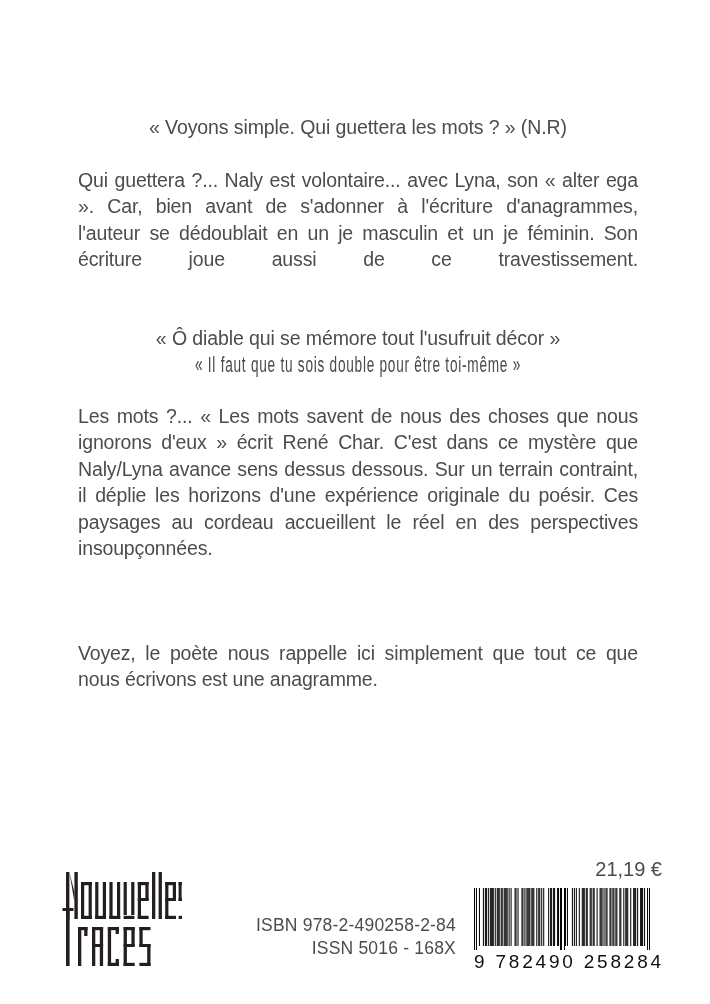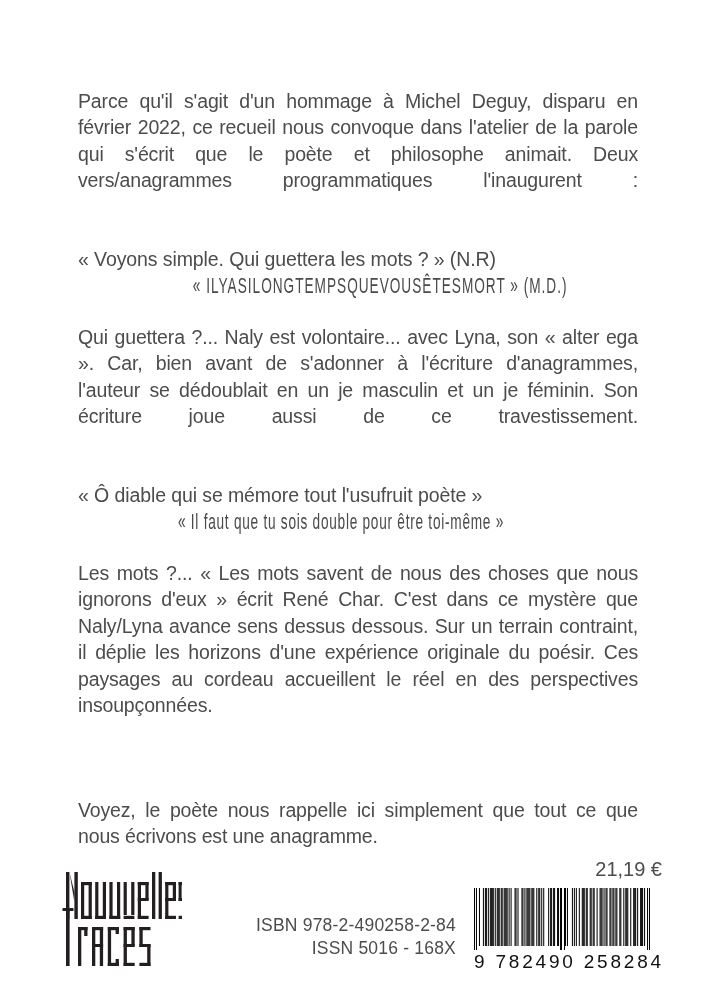--- a/index.html
+++ b/index.html
@@ -46,21 +46,21 @@
   p.body-para::after {
     content: "";
     display: inline-block;
     width: 100%;
   }
   p.body-para.no-justify-last::after { content: none; }
   .spacer-md { height: 26px; }
 
   
   .quote-block {
-    text-align: left;
+    text-align: center;
   }
   .quote-line {
     font-size: 19.5px;
     line-height: 27px;
     color: #4c4c4c;
     letter-spacing: -0.1px;
     white-space: nowrap;
   }
   
   .quote-line.condensed {
@@ -143,37 +143,35 @@
     white-space: nowrap;
   }
 </style>
 </head>
 <body>
 
 <div class="page">
 
   <div class="text-column">
 
-    <p class="body-para">Parce qu'il s'agit d'un hommage à Michel Deguy, disparu en février 2022, ce recueil nous convoque dans l'atelier de la parole qui s'écrit que le poète et philosophe animait. Deux vers/anagrammes programmatiques l'inaugurent :</p>
 
     <div class="spacer-md"></div>
 
     <div class="quote-block">
       <div class="quote-line">« Voyons simple. Qui guettera les mots ? » (N.R)</div>
-      <div><span class="quote-line condensed condensed-caps">« ILYASILONGTEMPSQUEVOUSÊTESMORT » (M.D.)</span></div>
     </div>
 
     <div class="spacer-md"></div>
 
     <p class="body-para">Qui guettera ?... Naly est volontaire... avec Lyna, son « alter ega ». Car, bien avant de s'adonner à l'écriture d'anagrammes, l'auteur se dédoublait en un je masculin et un je féminin. Son écriture joue aussi de ce travestissement.</p>
 
     <div class="spacer-md"></div>
 
     <div class="quote-block">
-      <div class="quote-line">« Ô diable qui se mémore tout l'usufruit poète »</div>
+      <div class="quote-line">« Ô diable qui se mémore tout l'usufruit décor »</div>
       <div><span class="quote-line condensed">« Il faut que tu sois double pour être toi-même »</span></div>
     </div>
 
     <div class="spacer-md"></div>
 
     <p class="body-para">Les mots ?... « Les mots savent de nous des choses que nous ignorons d'eux » écrit René Char. C'est dans ce mystère que Naly/Lyna avance sens dessus dessous. Sur un terrain contraint, il déplie les horizons d'une expérience originale du poésir. Ces paysages au cordeau accueillent le réel en des perspectives insoupçonnées.</p>
 
     <div class="spacer-md"></div>
 
     <div class="quote-block">

